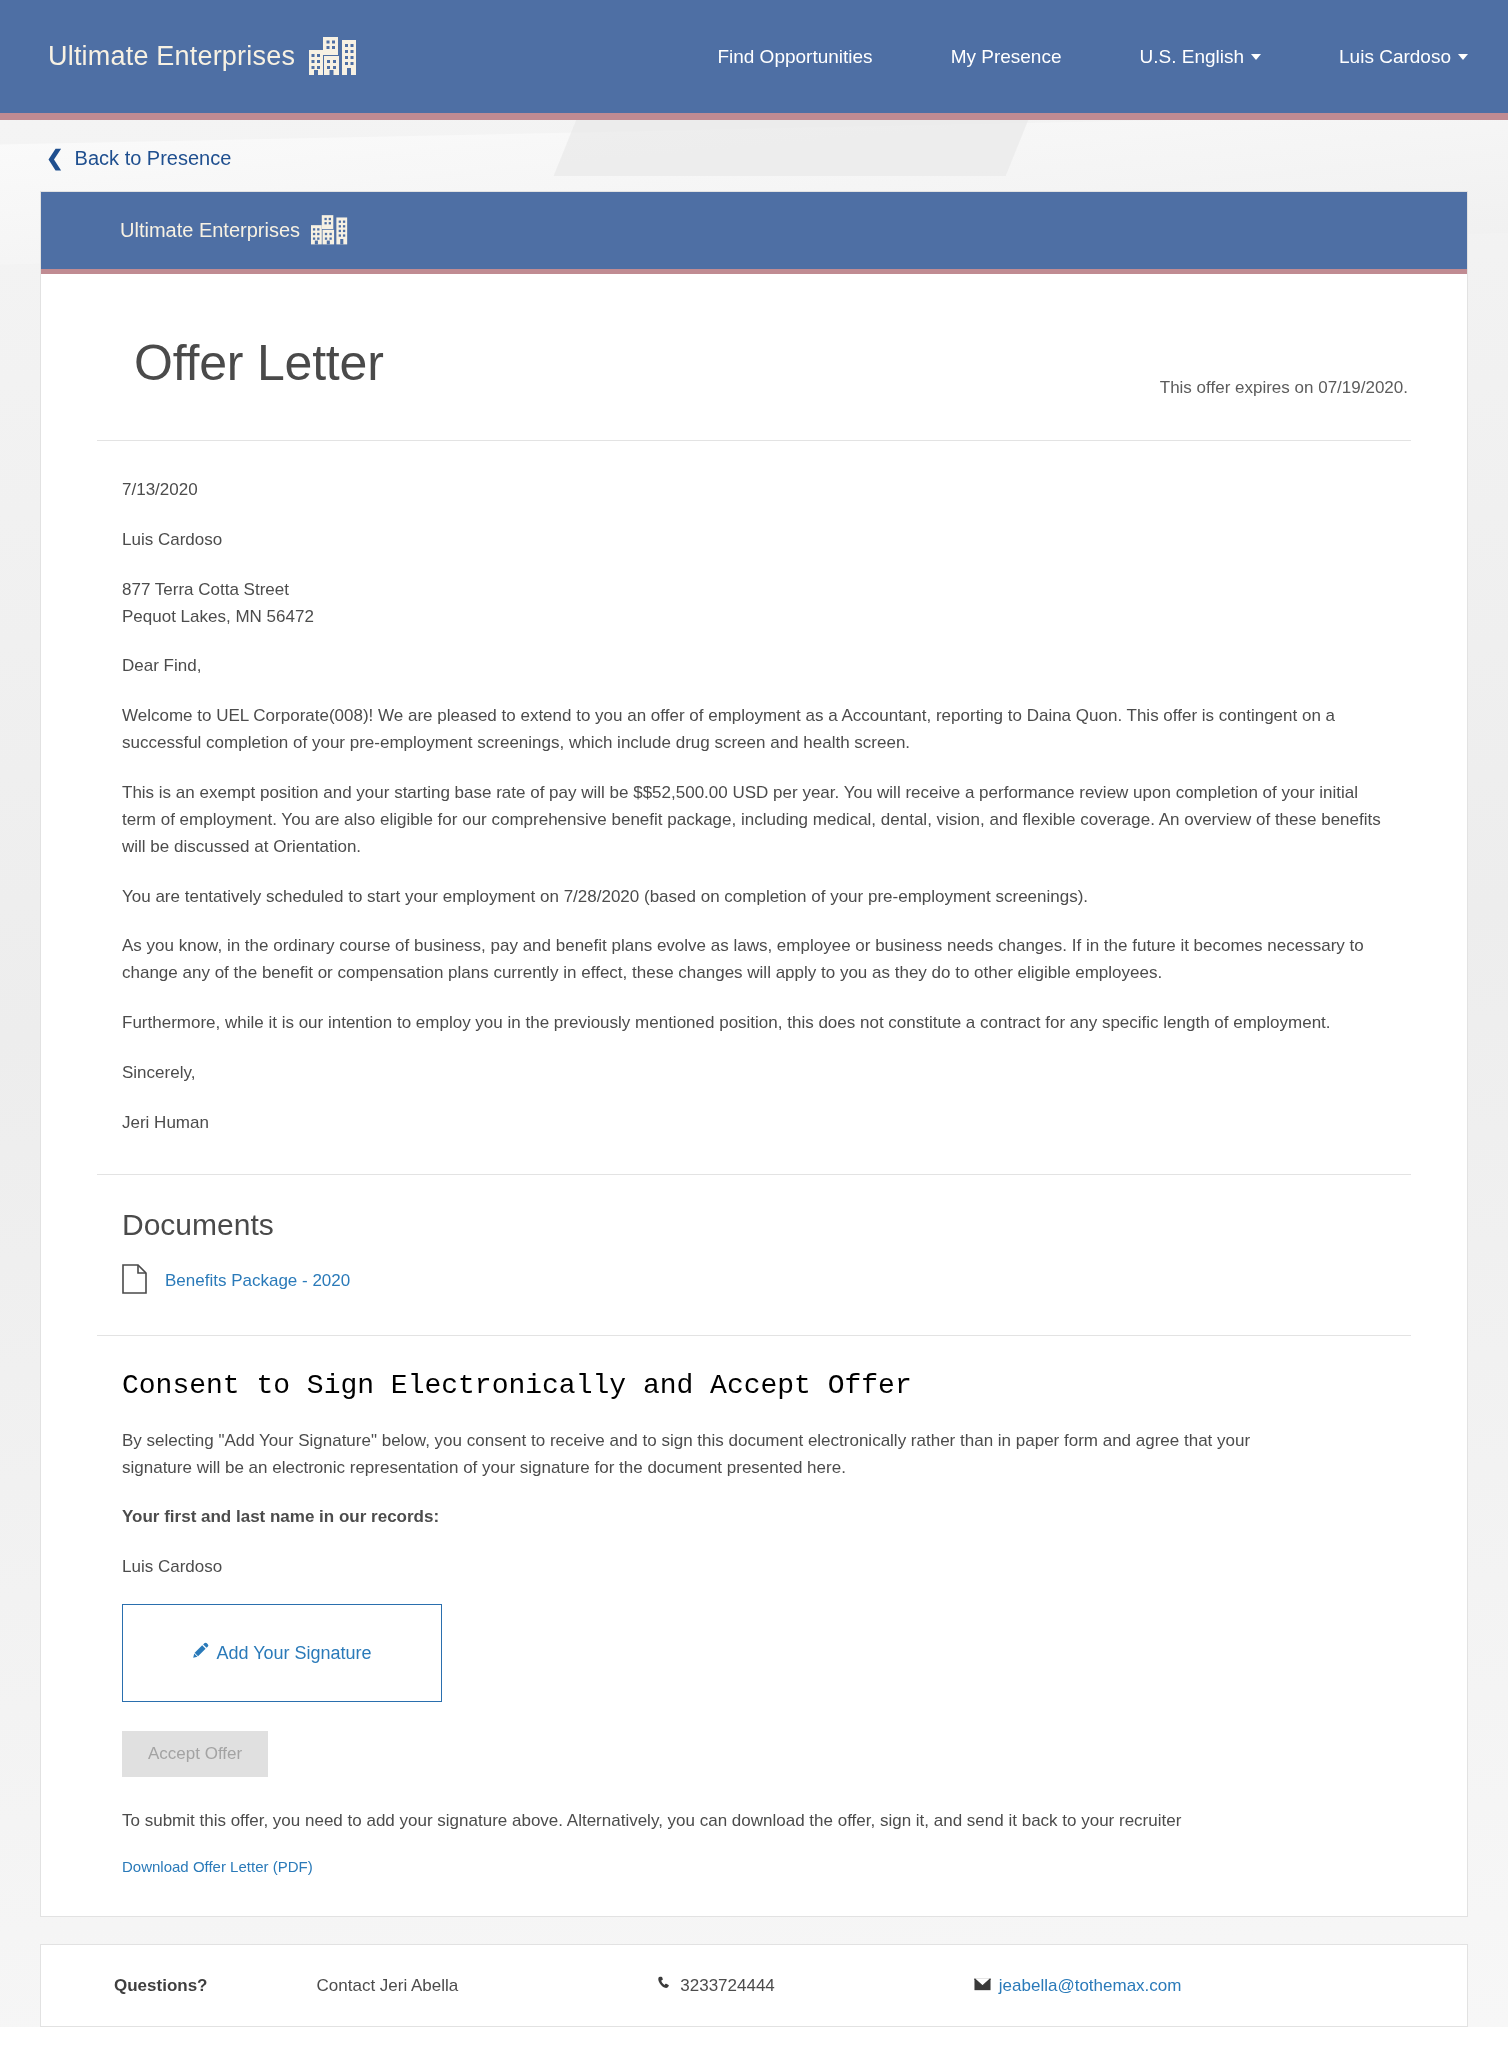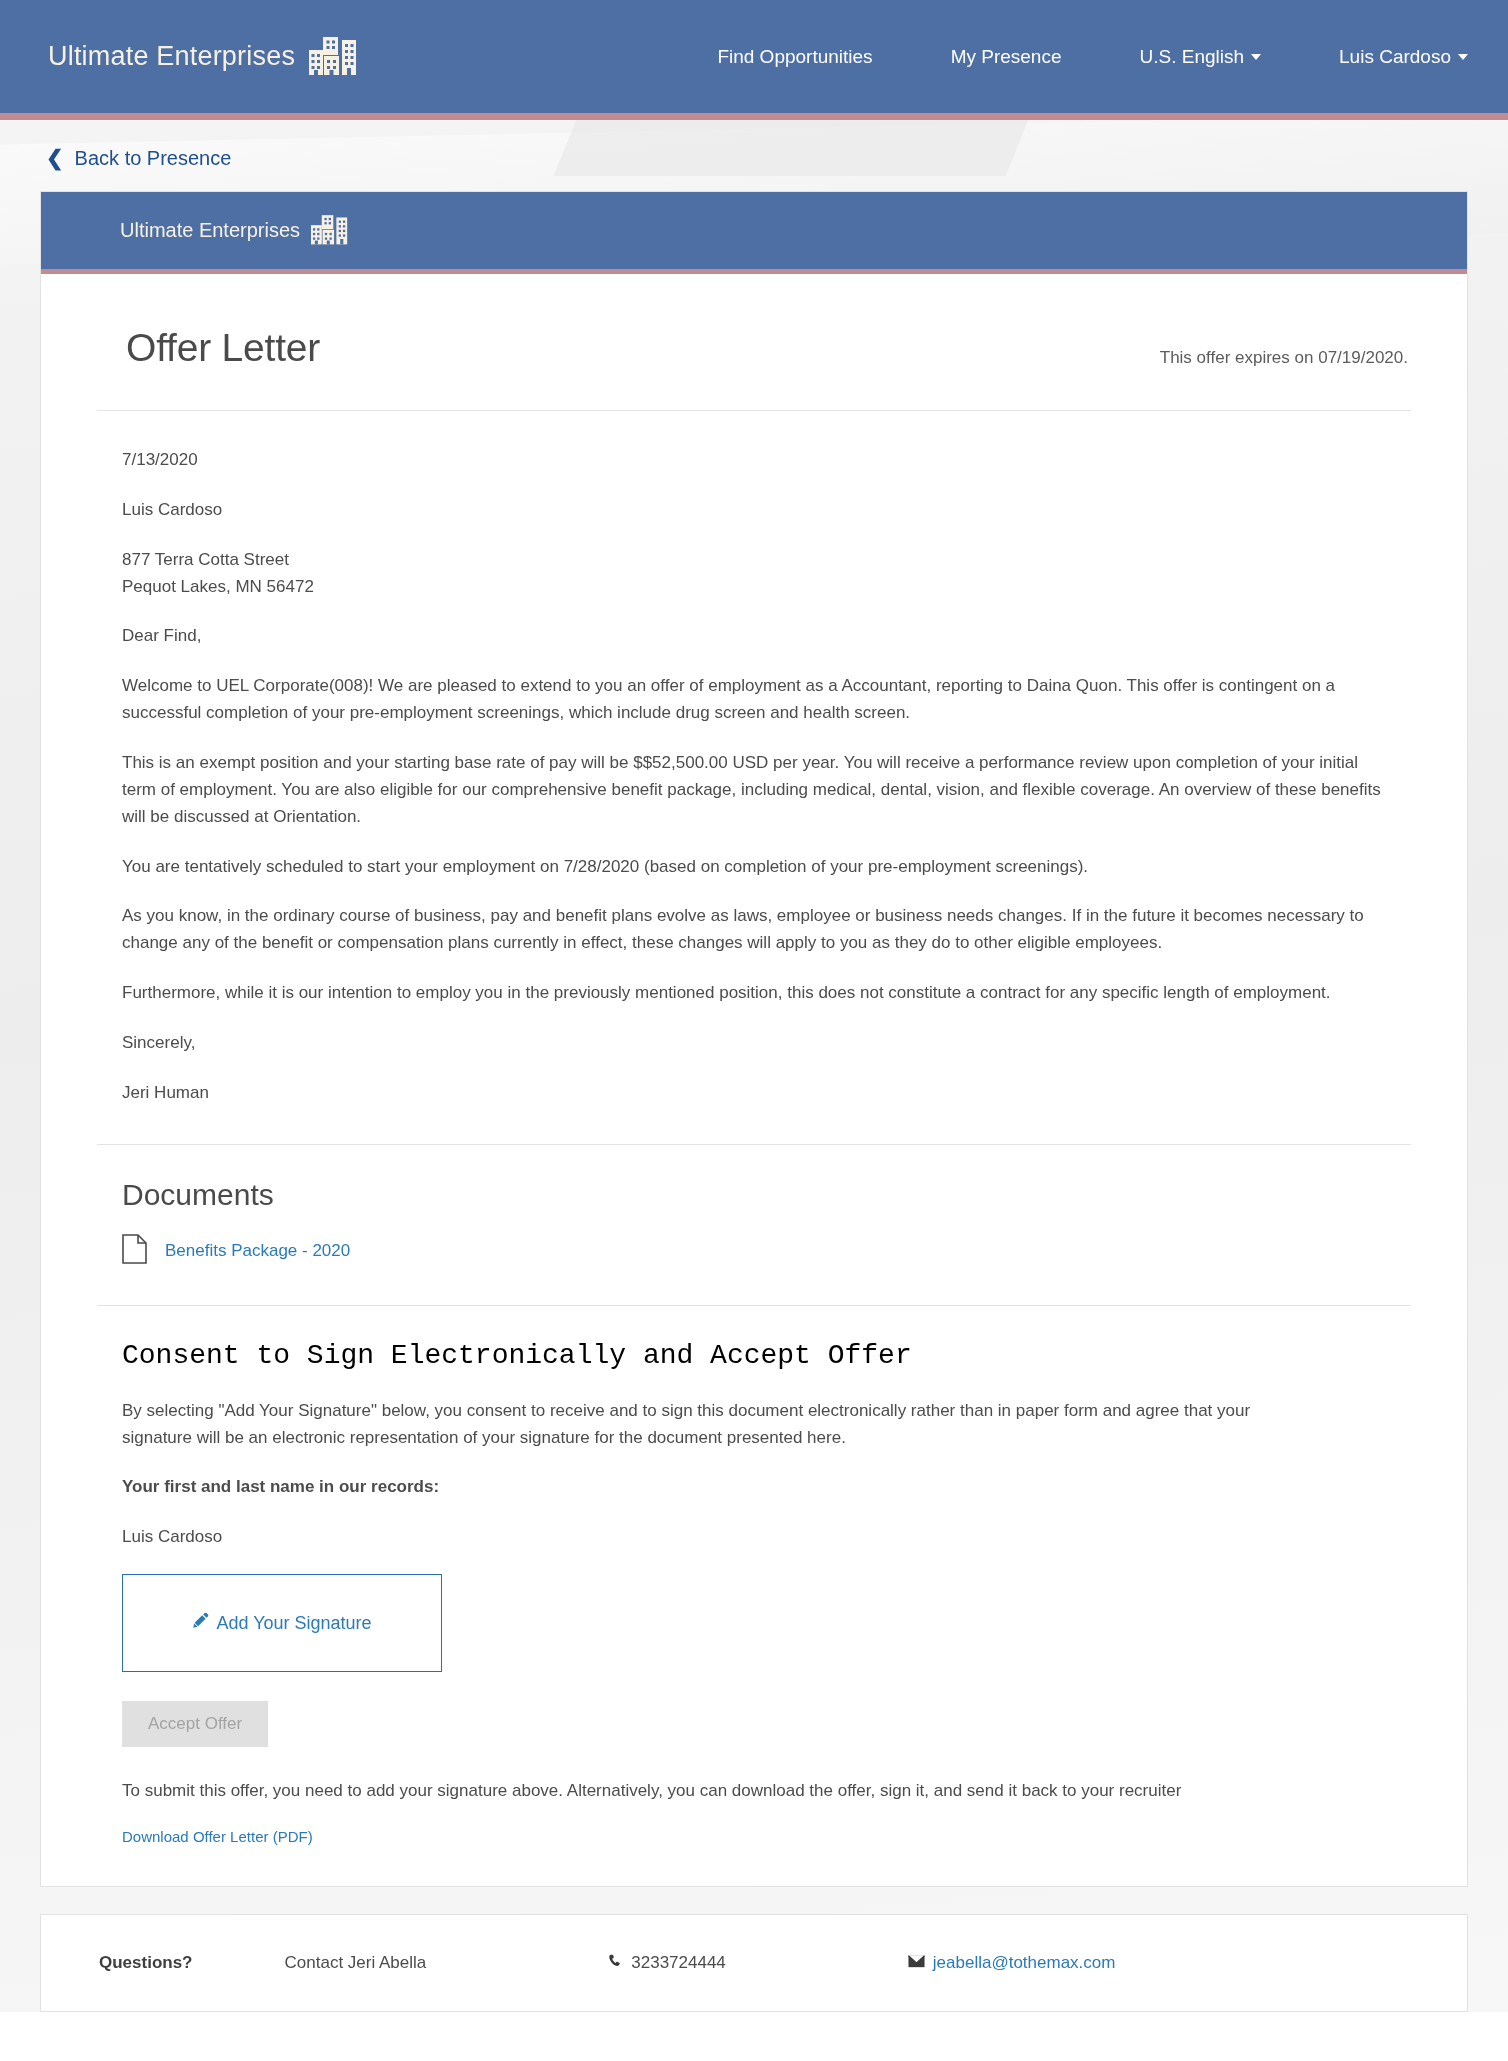--- a/index.html
+++ b/index.html
@@ -135,24 +135,24 @@
   .card-body { padding: 40px 56px 40px 56px; }
 
   .title-row {
     display: flex;
     align-items: flex-end;
     justify-content: space-between;
     padding: 8px 0 36px 25px;
     border-bottom: 1px solid #e3e3e3;
   }
   .page-title {
-    font-size: 39px;
+    font-size: 50px;
     color: #4a4a4a;
     font-weight: normal;
-    margin: 4px;
+    margin: 12px;
     letter-spacing: -.2px;
   }
   .expiry {
     font-size: 17px;
     color: #5c5c5c;
     padding-bottom: 6px;
     padding-right: 3px;
   }
 
   .letter { padding: 0 25px; }
@@ -257,24 +257,25 @@
     font-size: 15px;
     text-decoration: none;
   }
 
   
   .contact-card {
     background: #ffffff;
     border: 1px solid #e2e2e2;
     margin: 27px 40px 0 40px;
     position: relative; z-index: 2;
-    height: 98px;
-    display: flex;
-    align-items: center;
-    padding-left: 58px;
+    height: 83px;
+    display: flex;
+    align-items: center;
+    padding-left: 73px;
+    gap: 17px;
   }
   .contact-item {
     font-size: 17px;
     color: #4c4c4c;
     display: inline-flex;
     align-items: center;
     gap: 8px;
   }
   .contact-item.q { font-weight: bold; color: #3f3f3f; }
   .contact-item.name { margin-left: 92px; }

